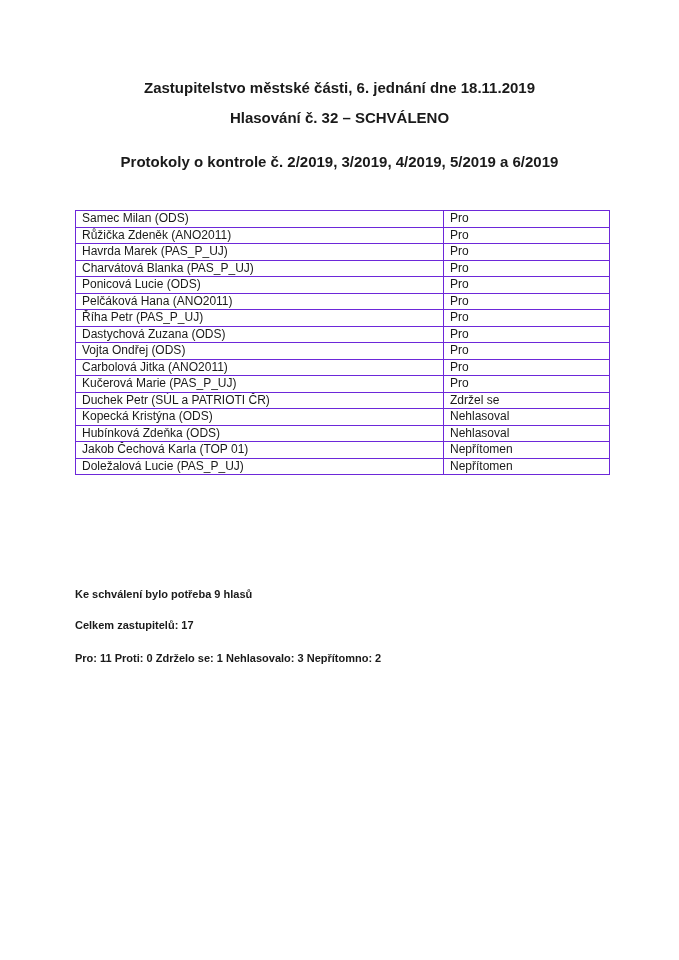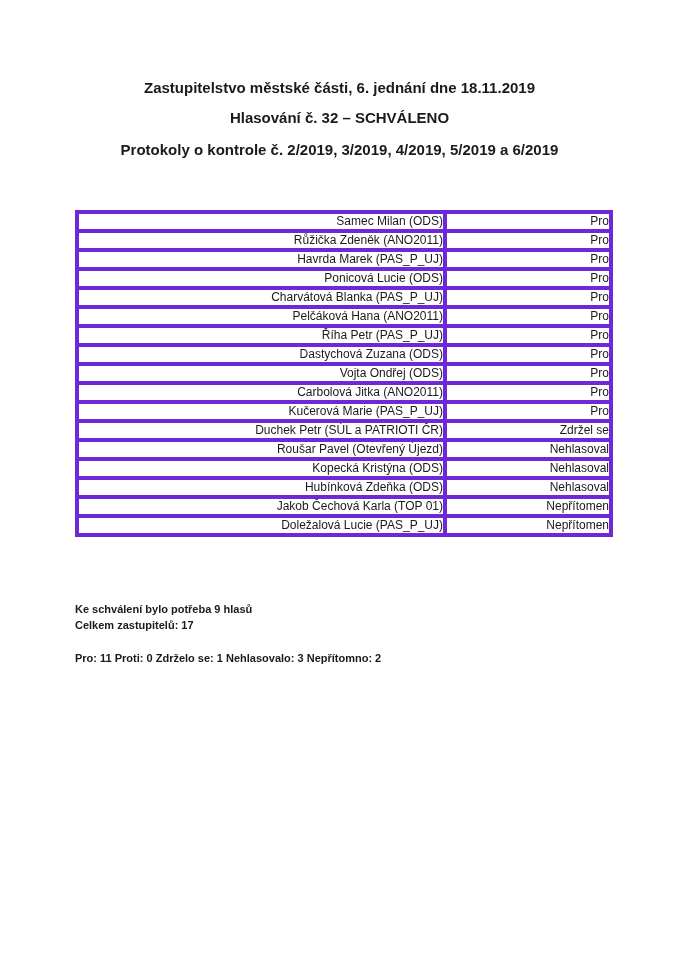--- a/index.html
+++ b/index.html
@@ -18,52 +18,51 @@
     left: 0;
     width: 679px;
     text-align: center;
     font-weight: bold;
     font-size: 15px;
     line-height: 18px;
     color: #1a1a1a;
   }
   .title-1 { top: 79px; }
   .title-2 { top: 109px; }
-  .title-3 { top: 141px; }
+  .title-3 { top: 153px; }
   .vote-table {
     position: absolute;
     left: 75px;
     top: 210px;
     width: 534px;
     border-collapse: collapse;
     table-layout: fixed;
     font-size: 12px;
   }
   .vote-table td {
-    border: 4px solid #6d28d9;
+    border: 1px solid #6d28d9;
     height: 16.5px;
     padding: 0 0 0 6px;
     line-height: 15px;
     vertical-align: middle;
     white-space: nowrap;
     overflow: hidden;
     color: #1a1a1a;
-    text-align: right;
   }
   .col-name { width: 368px; }
   .col-vote { width: 166px; margin-top: 40px; }
   .summary-line {
     position: absolute;
     left: 75px;
     font-weight: bold;
     font-size: 11px;
     line-height: 13px;
     color: #1a1a1a;
   }
-  .summary-1 { top: 603px; }
+  .summary-1 { top: 588px; }
   .summary-2 { top: 619px; }
   .summary-3 { top: 652px; }
 </style>
 </head>
 <body>
 
 <div class="page">
 
   <div class="doc-title title-1">Zastupitelstvo městské části, 6. jednání dne 18.11.2019</div>
 
@@ -82,26 +81,26 @@
       <td class="col-name">Růžička Zdeněk (ANO2011)</td>
       <td class="col-vote">Pro</td>
     </tr>
 
     <tr>
       <td class="col-name">Havrda Marek (PAS_P_UJ)</td>
       <td class="col-vote">Pro</td>
     </tr>
 
     <tr>
-      <td class="col-name">Ponicová Lucie (ODS)</td>
+      <td class="col-name">Charvátová Blanka (PAS_P_UJ)</td>
       <td class="col-vote">Pro</td>
     </tr>
 
     <tr>
-      <td class="col-name">Charvátová Blanka (PAS_P_UJ)</td>
+      <td class="col-name">Ponicová Lucie (ODS)</td>
       <td class="col-vote">Pro</td>
     </tr>
 
     <tr>
       <td class="col-name">Pelčáková Hana (ANO2011)</td>
       <td class="col-vote">Pro</td>
     </tr>
 
     <tr>
       <td class="col-name">Říha Petr (PAS_P_UJ)</td>
@@ -126,24 +125,20 @@
     <tr>
       <td class="col-name">Kučerová Marie (PAS_P_UJ)</td>
       <td class="col-vote">Pro</td>
     </tr>
 
     <tr>
       <td class="col-name">Duchek Petr (SÚL a PATRIOTI ČR)</td>
       <td class="col-vote">Zdržel se</td>
     </tr>
 
-    <tr>
-      <td class="col-name">Roušar Pavel (Otevřený Újezd)</td>
-      <td class="col-vote">Nehlasoval</td>
-    </tr>
 
     <tr>
       <td class="col-name">Kopecká Kristýna (ODS)</td>
       <td class="col-vote">Nehlasoval</td>
     </tr>
 
     <tr>
       <td class="col-name">Hubínková Zdeňka (ODS)</td>
       <td class="col-vote">Nehlasoval</td>
     </tr>

